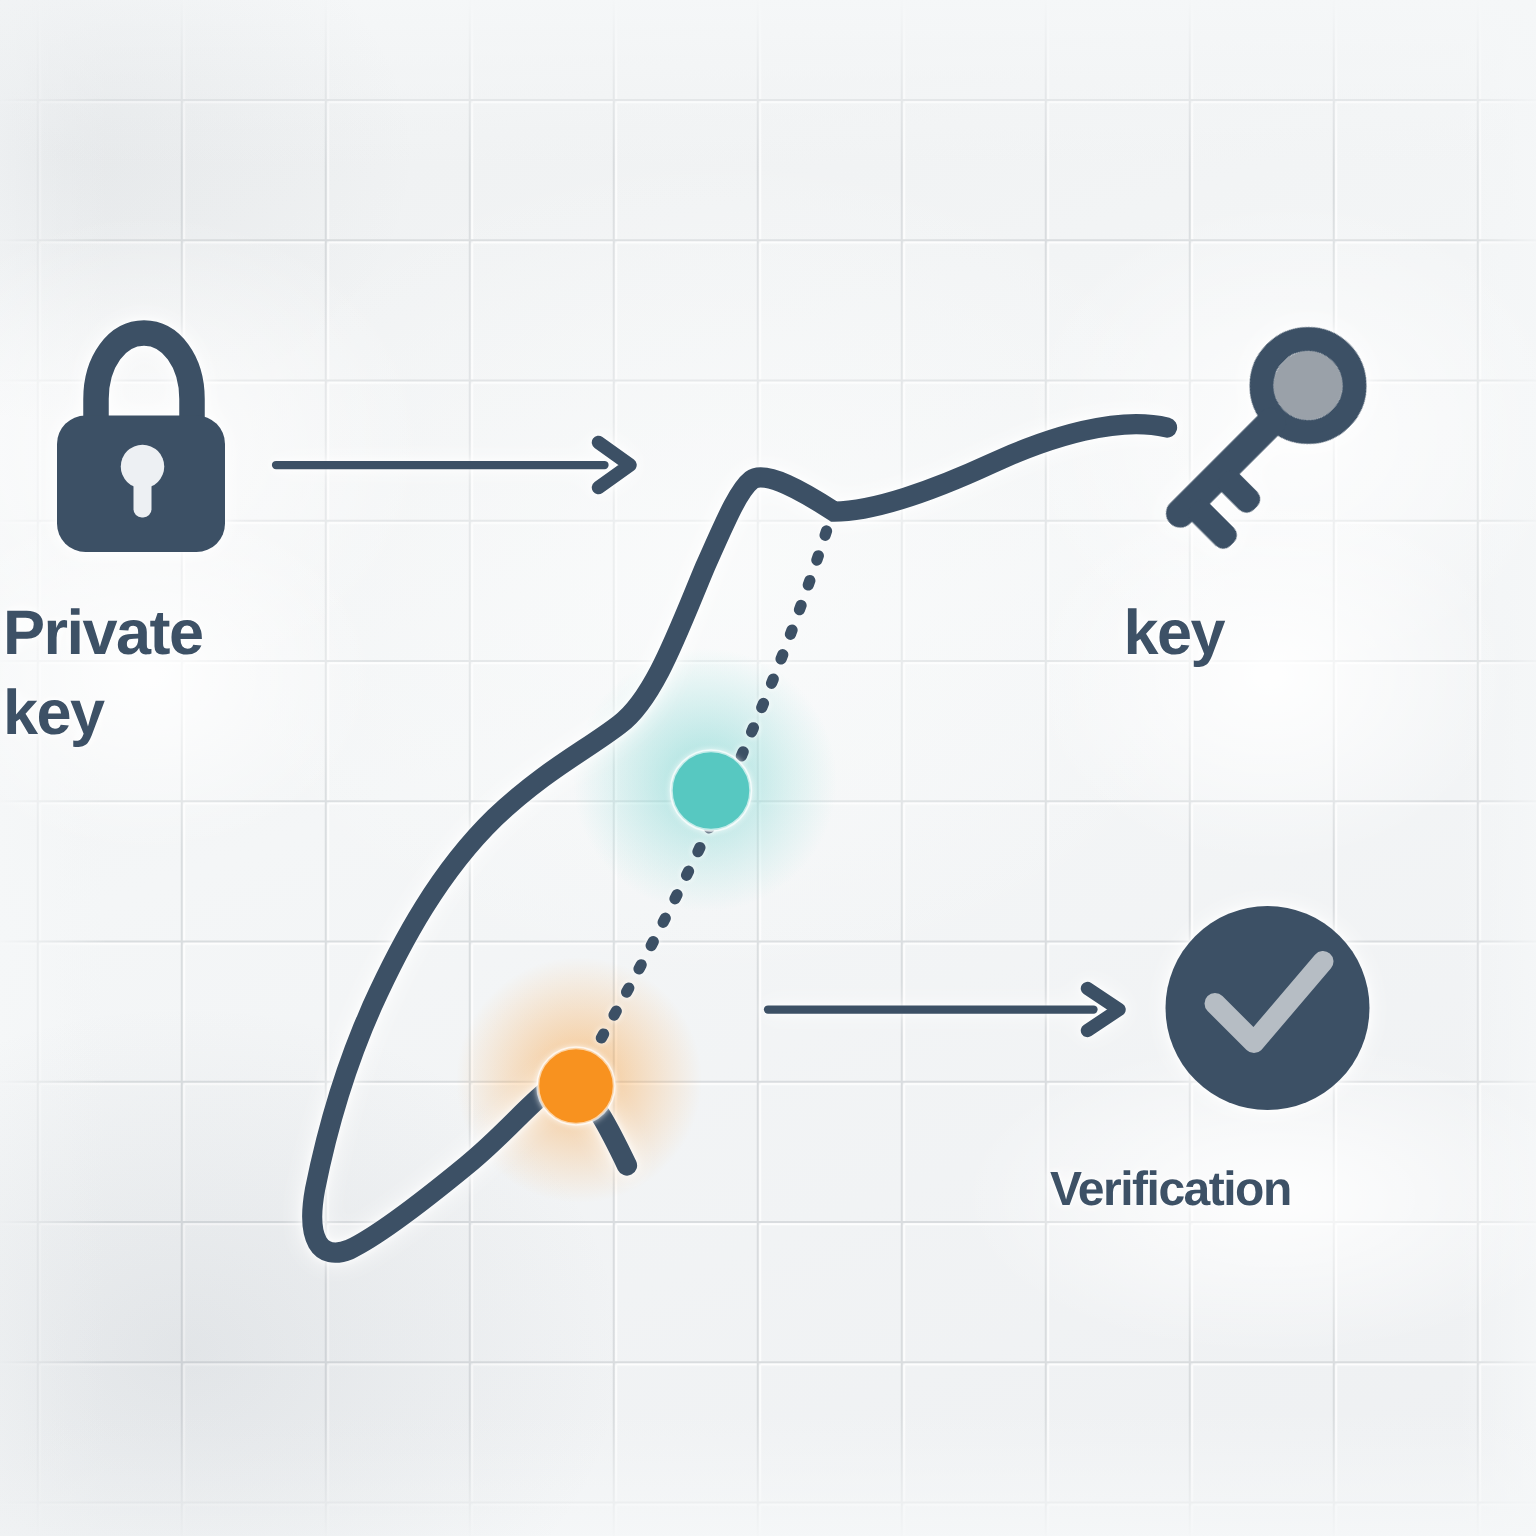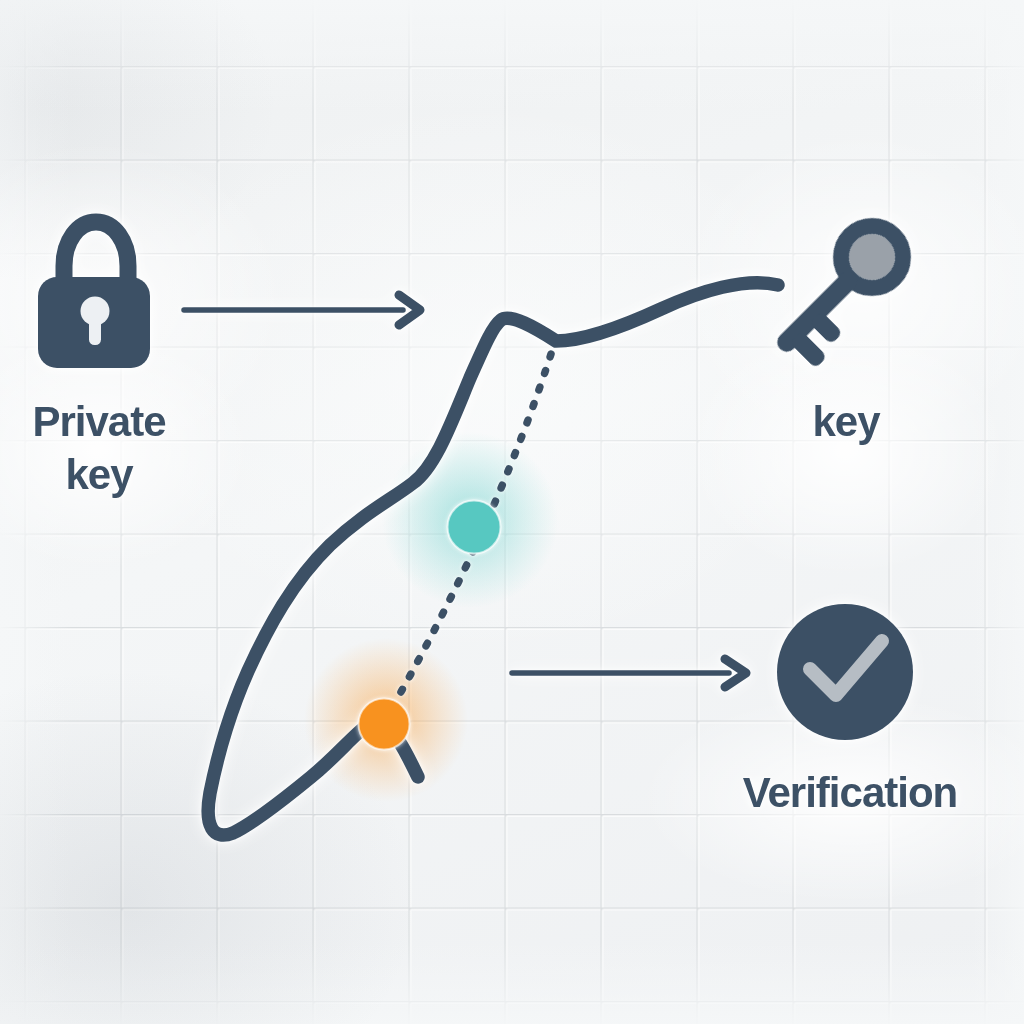--- a/index.html
+++ b/index.html
@@ -21,27 +21,27 @@
       radial-gradient(420px 330px at 12% 88%,     rgba(120,130,142,.13), rgba(120,130,142,0) 70%),
       radial-gradient(340px 260px at 4% 10%,      rgba(120,130,142,.08), rgba(120,130,142,0) 70%),
       linear-gradient(180deg, rgba(245,247,248,.98) 0%, rgba(245,247,248,0) 11%),
       linear-gradient(0deg,   rgba(245,247,248,.95) 0%, rgba(245,247,248,0) 8%),
       linear-gradient(90deg,  rgba(245,247,248,.95) 0%, rgba(245,247,248,0) 7%),
       linear-gradient(270deg, rgba(245,247,248,.85) 0%, rgba(245,247,248,0) 5%);
   }
   .halo{filter:drop-shadow(0 0 2.5px rgba(255,255,255,.95)) drop-shadow(0 0 8px rgba(255,255,255,.8));}
   .halo-soft{filter:drop-shadow(0 0 2px rgba(255,255,255,.9));}
   .label{
-    position:absolute; text-align:center; color:#3d5166;
+    position:absolute; color:#3d5166;
     font-weight:bold; font-size:42px; line-height:53px; letter-spacing:-1px;
     text-shadow:0 0 3px #fff, 0 0 8px #fff, 0 0 16px rgba(255,255,255,.9);
   }
   #lbl-private{left:2px;   top:395px; width:194px;}
   #lbl-public {left:749px; top:395px; width:194px;}
-  #lbl-verify {left:700px; top:766px; width:300px; font-size:42px;}
+  #lbl-verify {left:700px; top:766px; width:300px; font-size:32px;}
 </style>
 </head>
 <body>
 
 <div class="canvas">
 
   <svg class="layer" viewBox="0 0 1024 1024" xmlns="http://www.w3.org/2000/svg">
     <defs>
       <pattern id="grid" width="96" height="93.5" x="24.5" y="66" patternUnits="userSpaceOnUse">
         <path d="M0.7,0 V93.5 M0,0.7 H96" fill="none" stroke-width="1.4" opacity="0.85" stroke="#d5d8db"></path>

